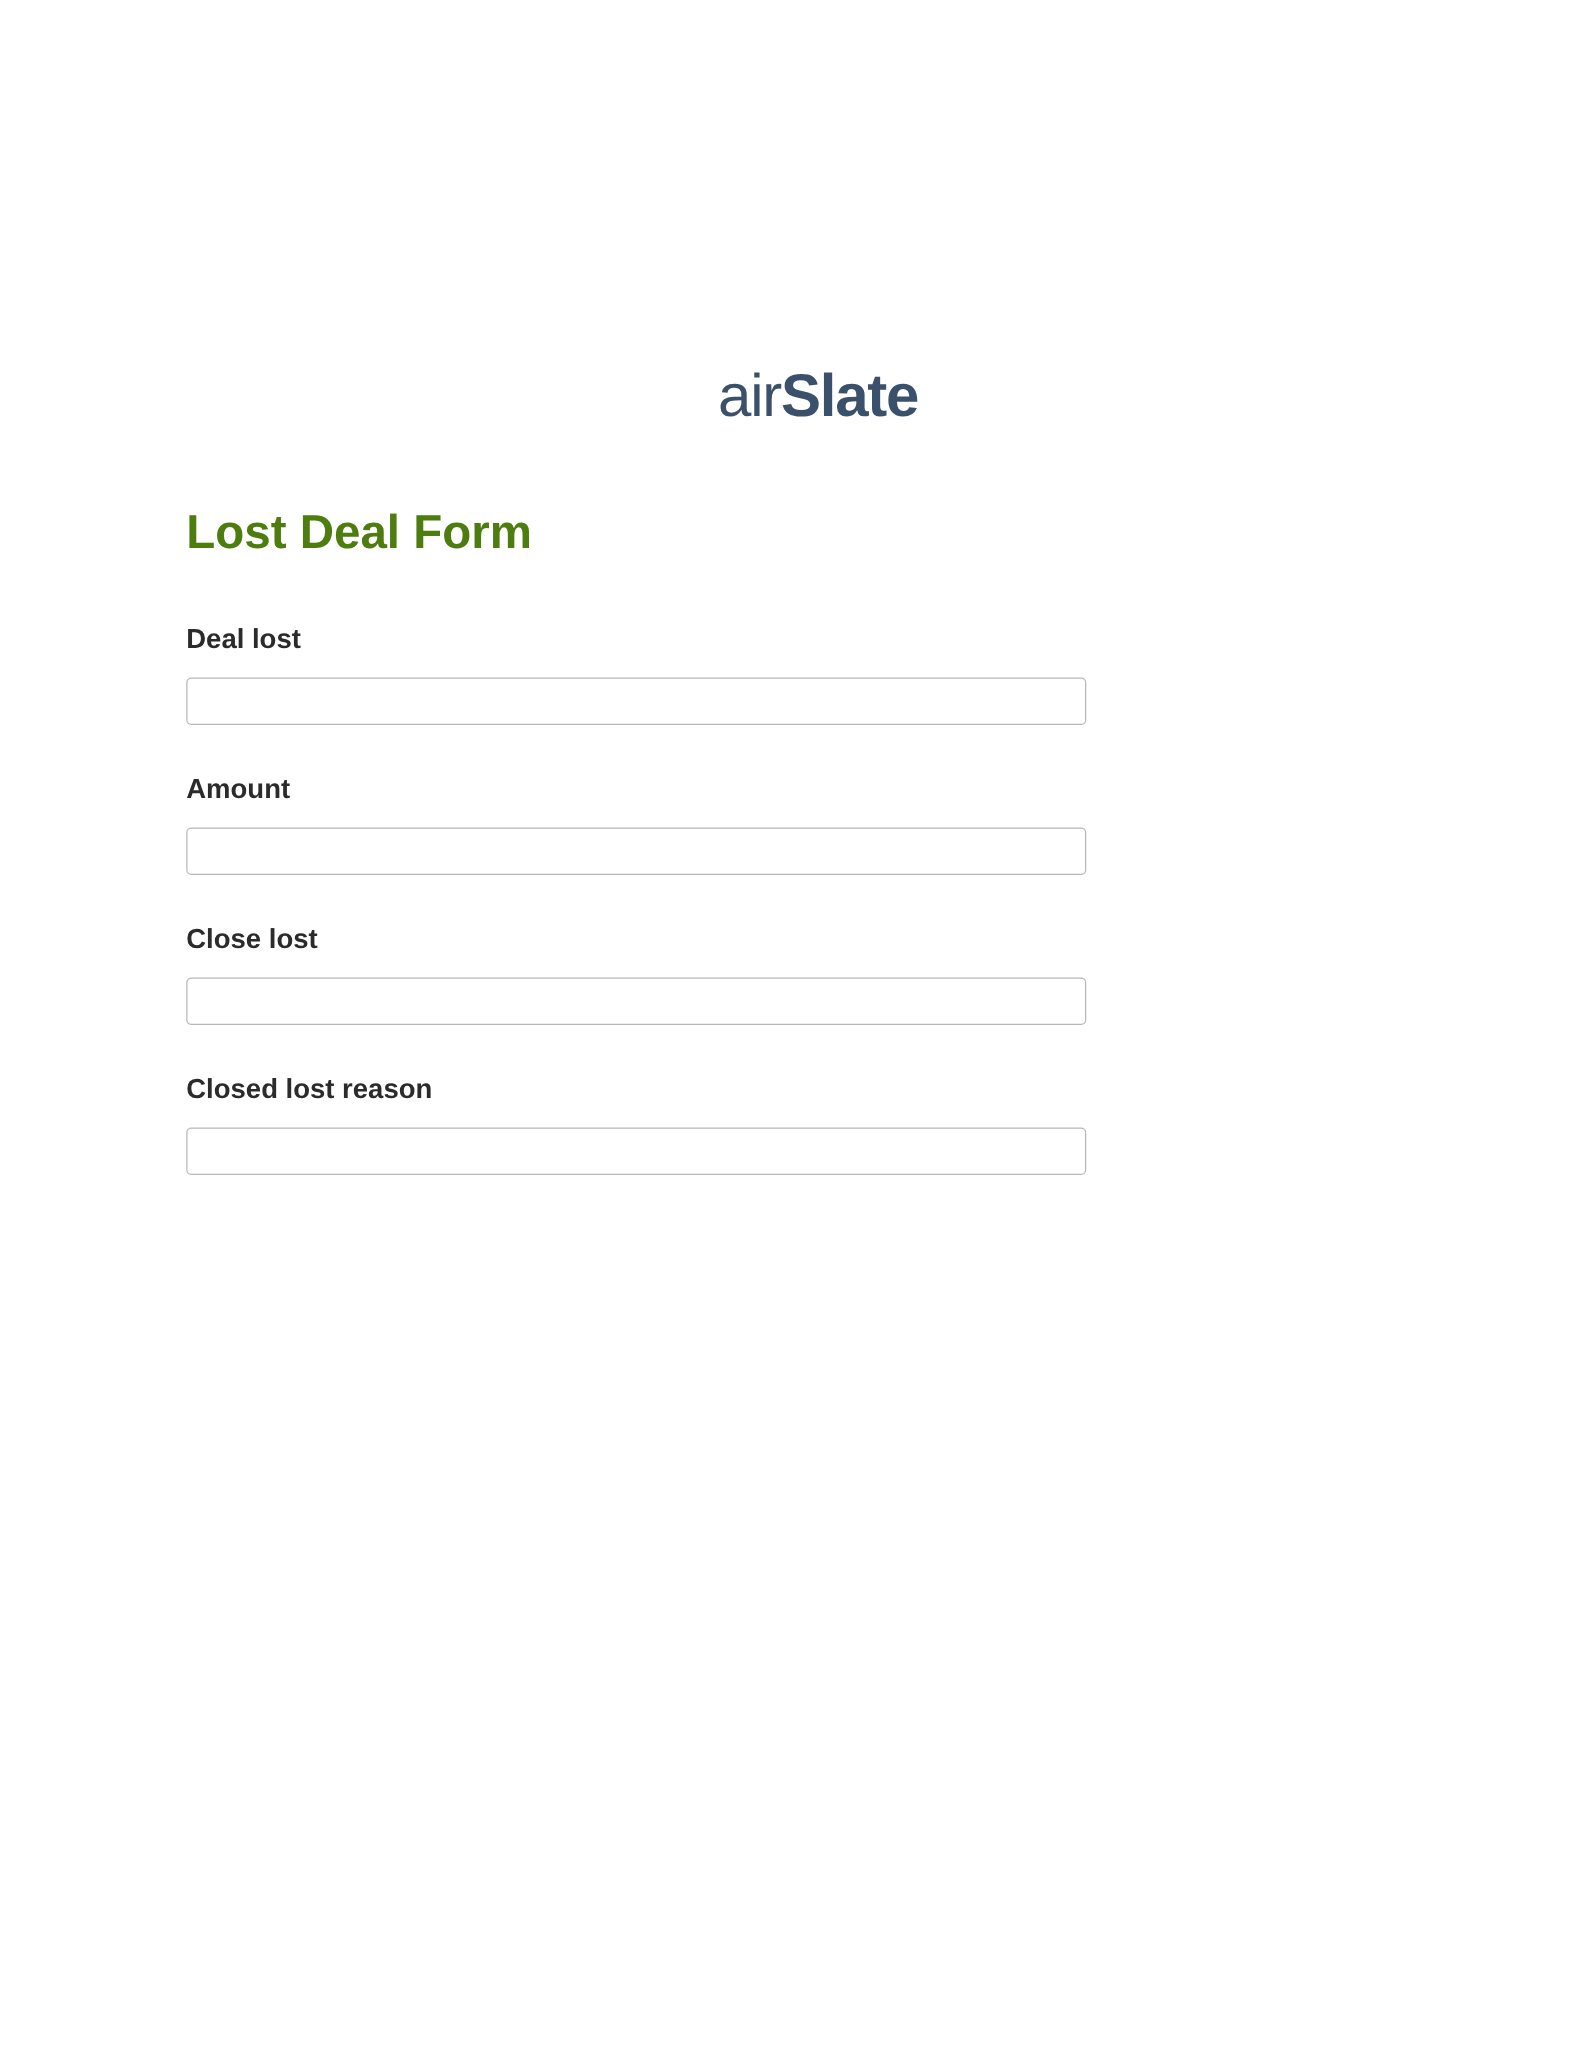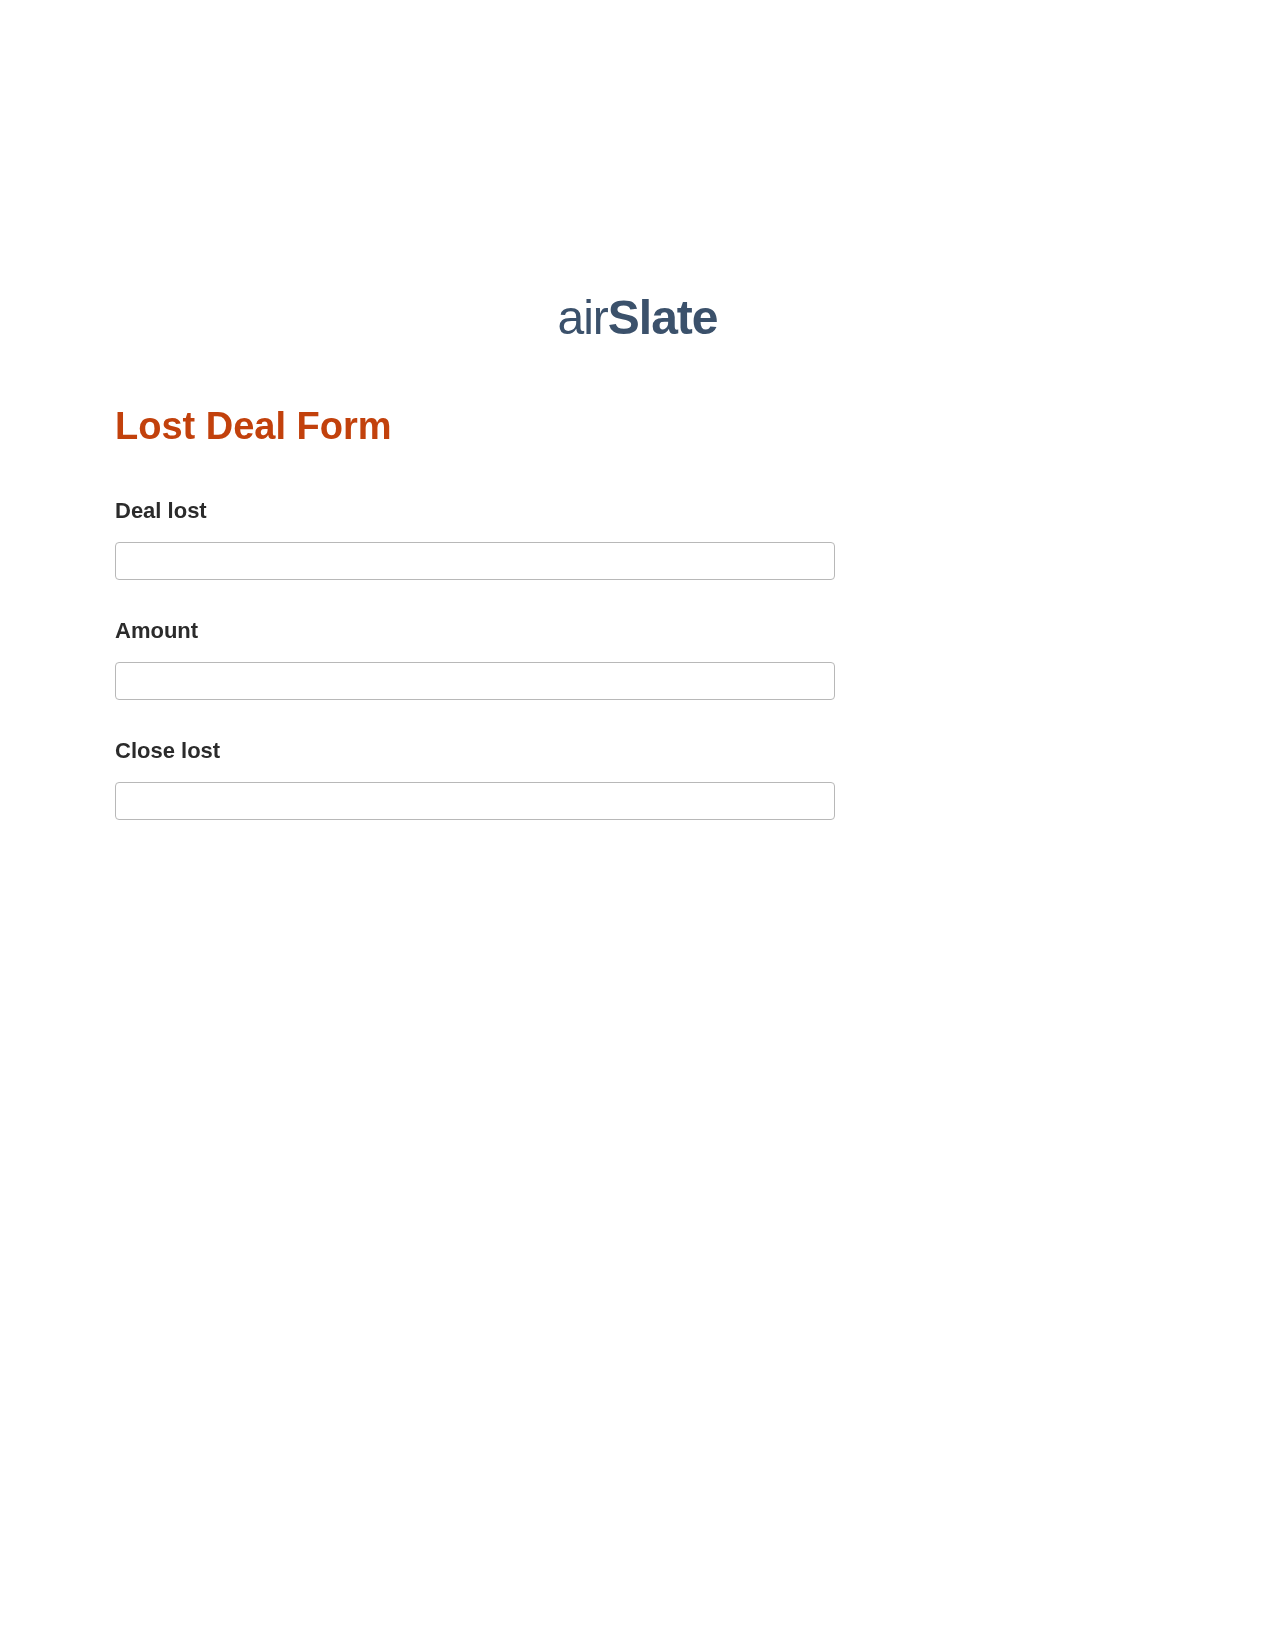--- a/index.html
+++ b/index.html
@@ -9,20 +9,21 @@
     }
     body {
       width: 1275px;
       height: 1650px;
       background: #ffffff;
       font-family: Arial, Helvetica, sans-serif;
       position: relative;
     }
     .page {
       padding: 290px 115px 10px 115px;
+      margin-left: 34px;
     }
     .logo-wrap {
       text-align: center;
       margin-bottom: 60px;
     }
     .logo {
       display: inline-block;
       font-size: 48px;
       font-weight: 700;
       color: #3b516b;
@@ -30,21 +31,21 @@
     }
     .logo .air {
       font-weight: 400;
     }
     .logo .slate {
       font-weight: 700;
     }
     .form-title {
       font-size: 38px;
       font-weight: 700;
-      color: #c2410c;
+      color: #4d7c0f;
       margin-bottom: 50px;
     }
     .field {
       margin-bottom: 38px;
     }
     .field-label {
       display: block;
       font-size: 22px;
       font-weight: 700;
       color: #2b2b2b;
@@ -82,14 +83,18 @@
   <div class="field">
     <label class="field-label">Amount</label>
     <input class="field-input" type="text" value="" style="">
   </div>
 
   <div class="field">
     <label class="field-label">Close lost</label>
     <input class="field-input" type="text" value="" style="">
   </div>
 
+  <div class="field">
+    <label class="field-label">Closed lost reason</label>
+    <input class="field-input" type="text" value="" style="">
+  </div>
 
 </div>
 
 </body></html>

